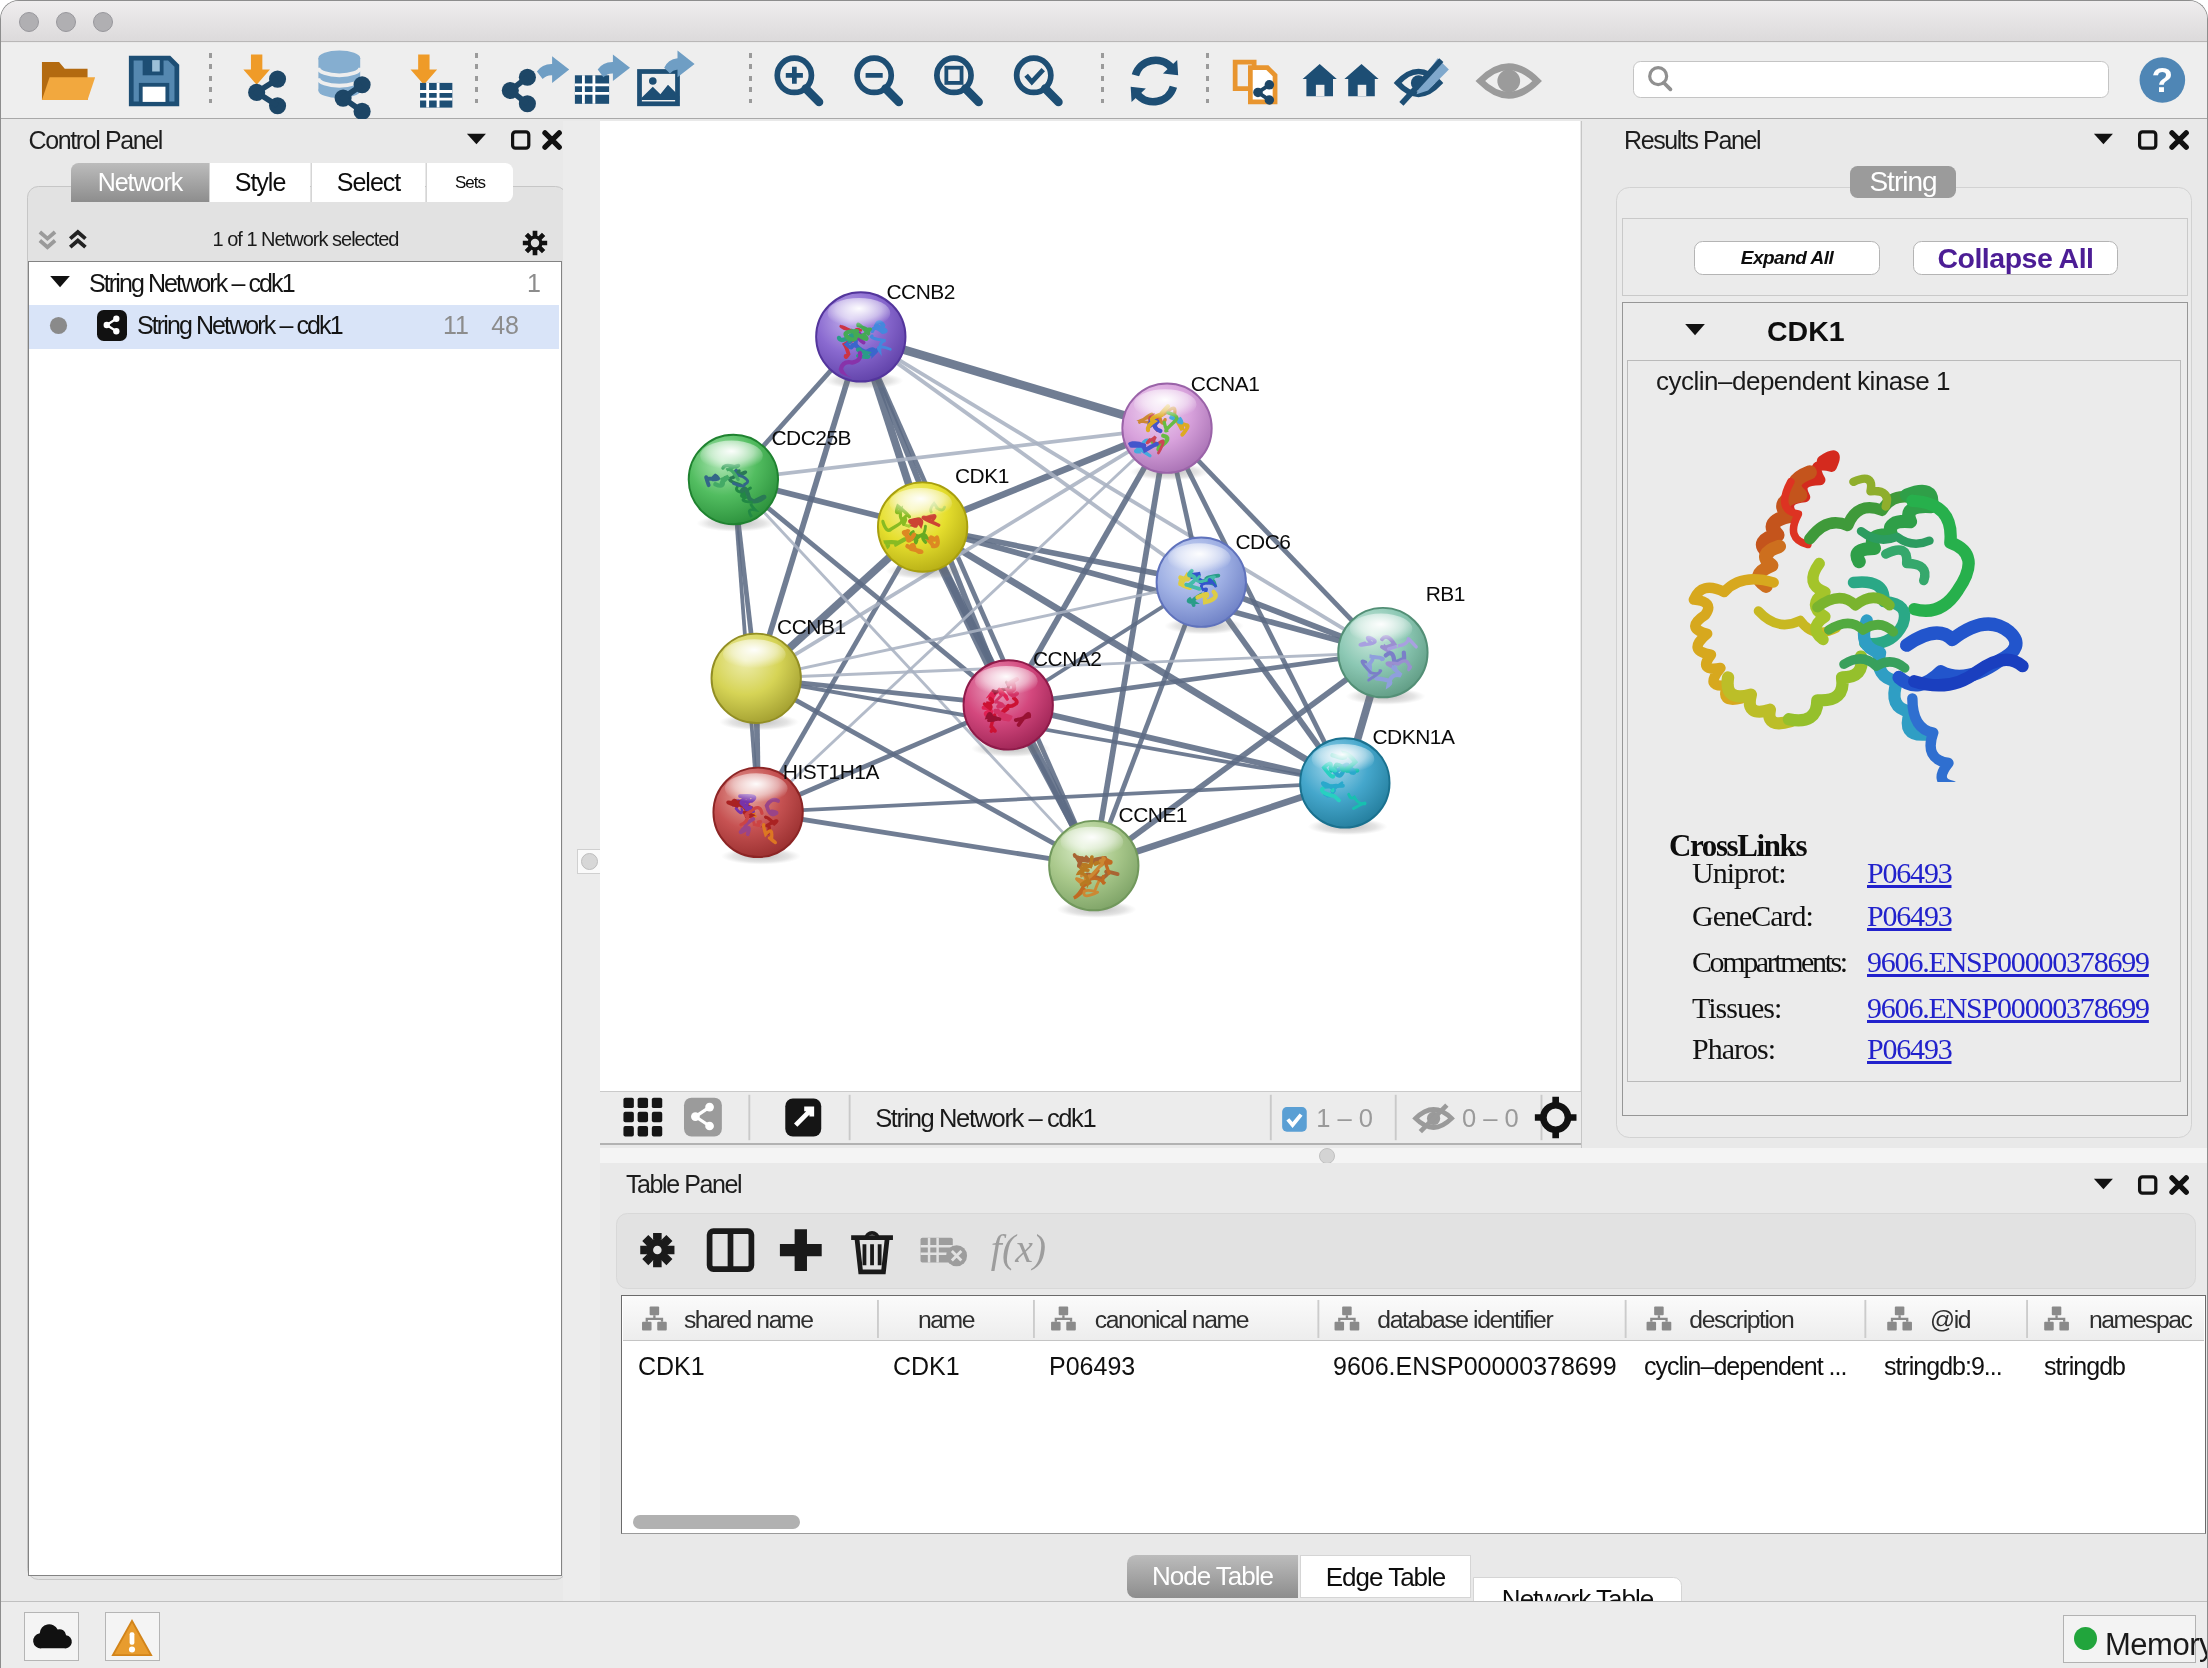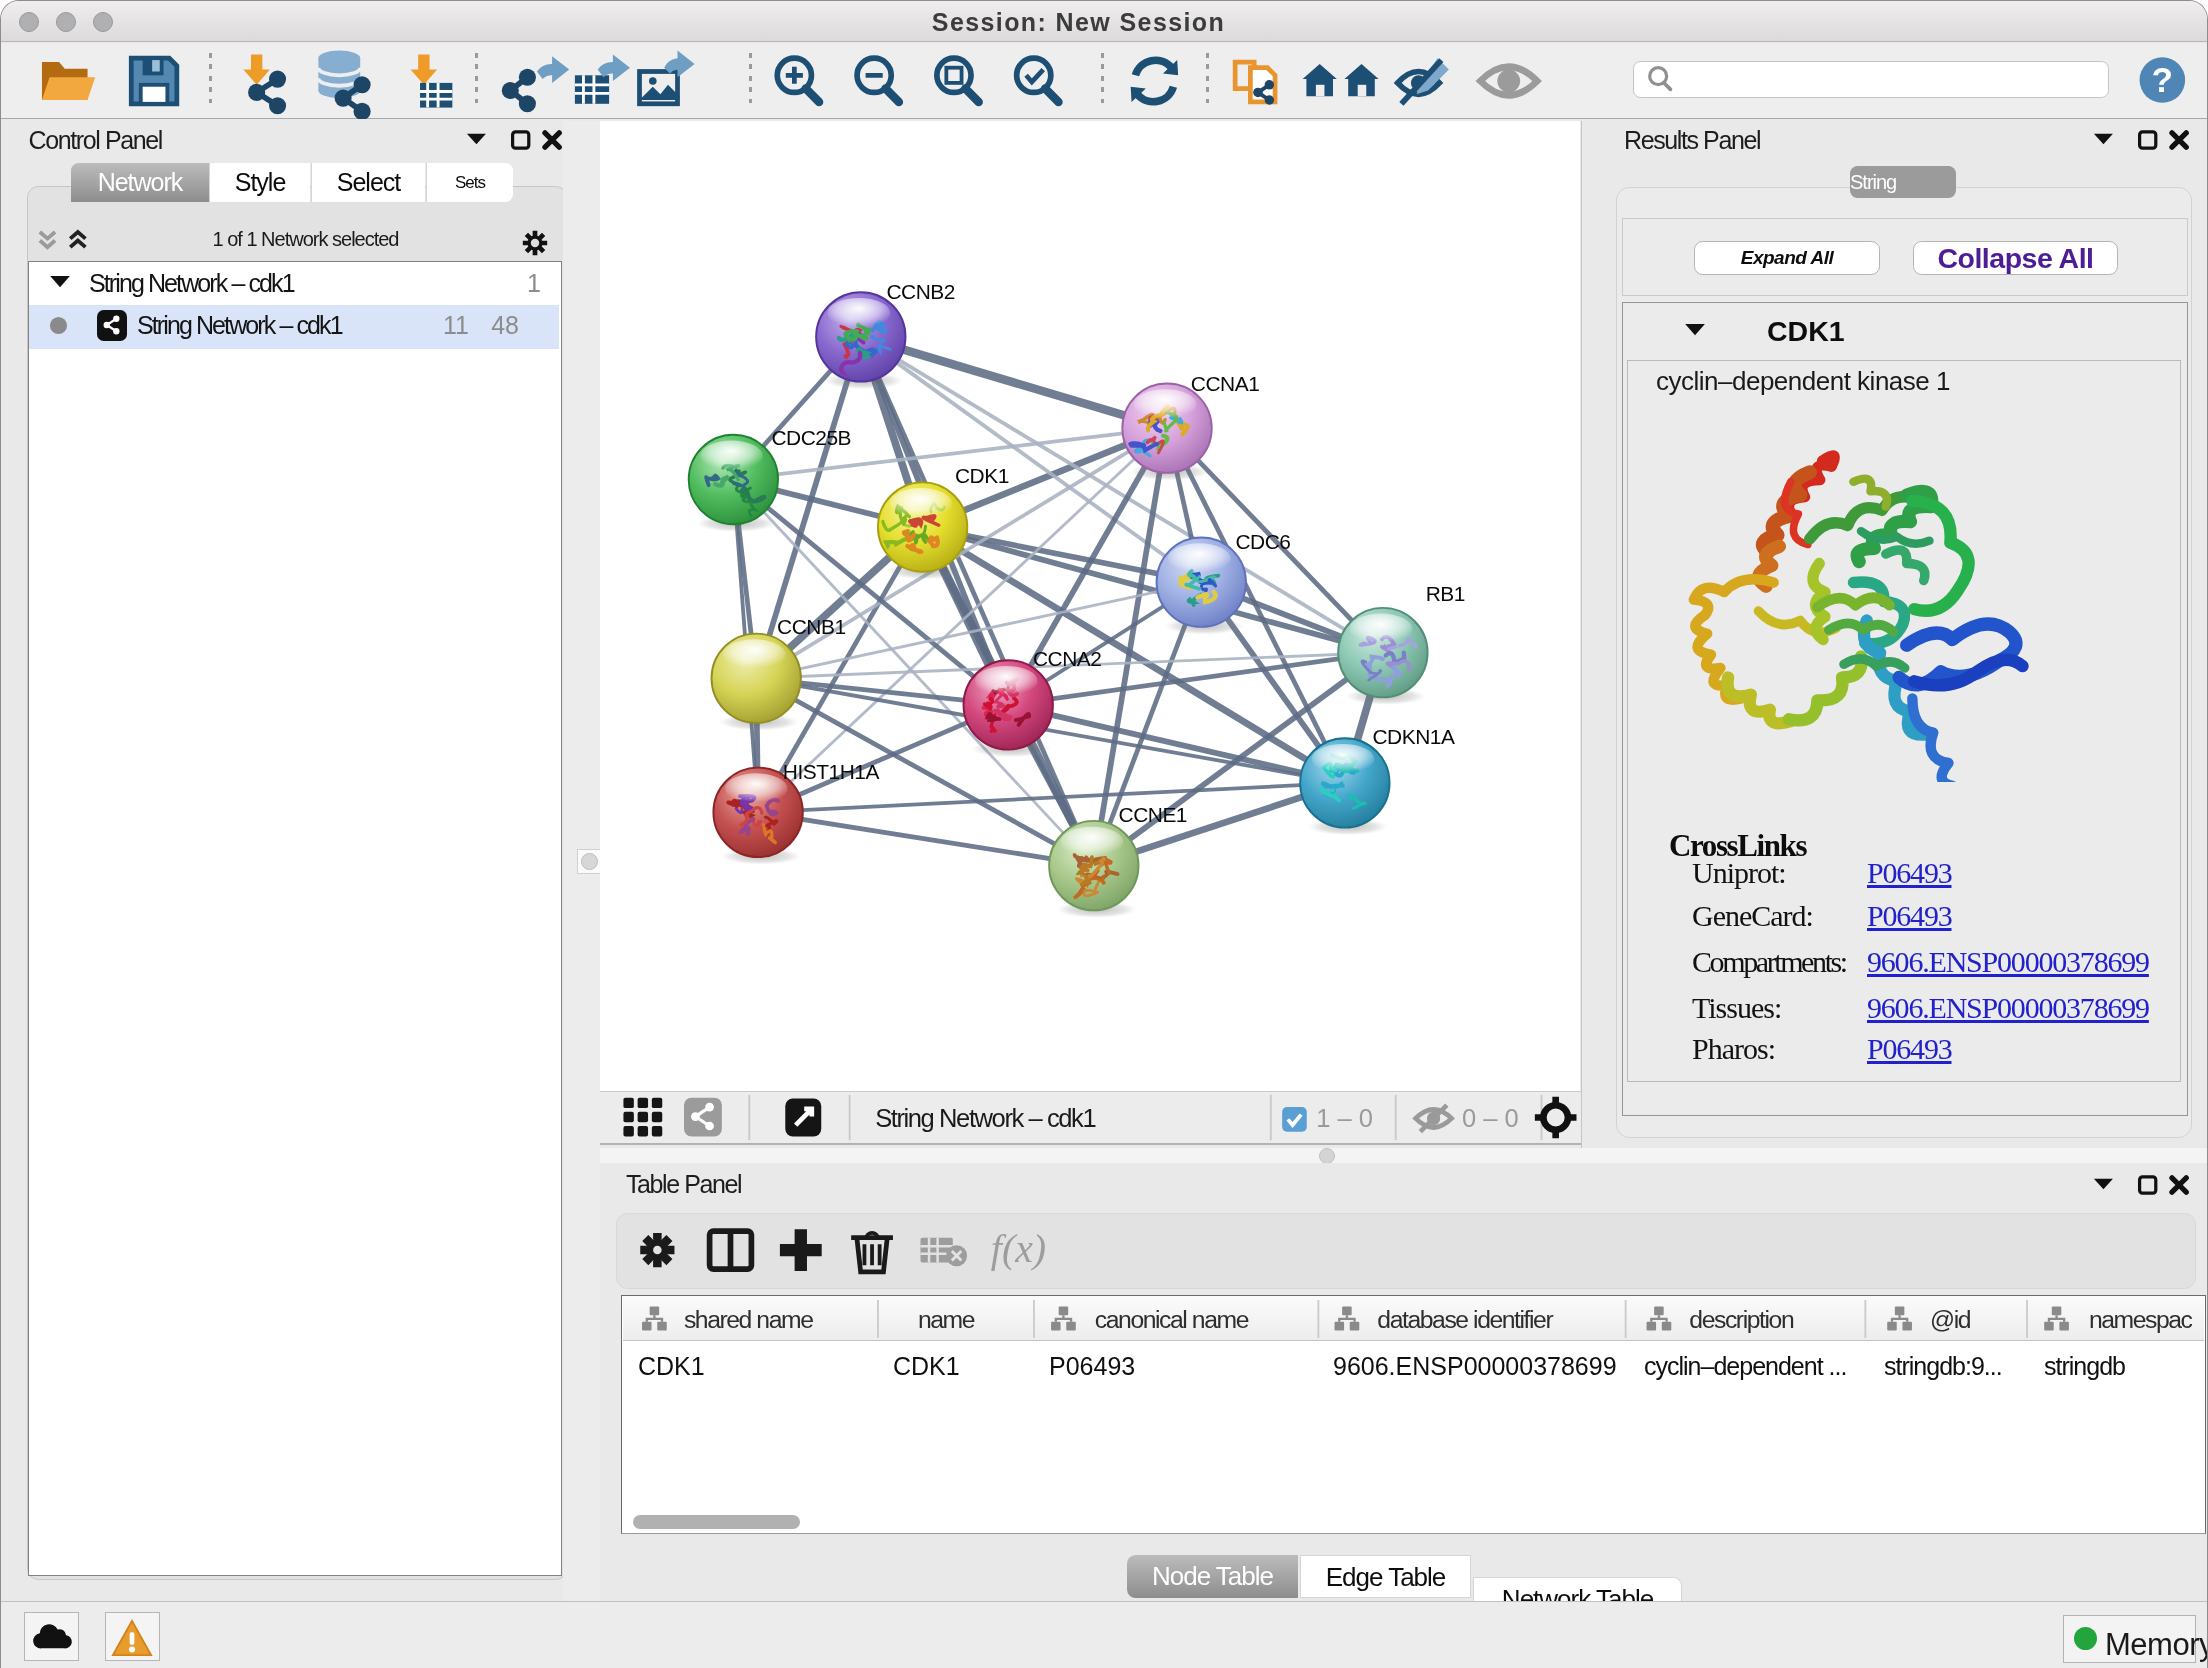--- a/index.html
+++ b/index.html
@@ -22,21 +22,20 @@
                border:1.9px solid #c4c4c4; border-radius:7.6px; }
   .serif { font-family:"Liberation Serif", serif; }
 </style>
 </head>
 <body>
 <div id="win">
   <div id="titlebar">
     <div class="tl" style="left:18px;"></div>
     <div class="tl" style="left:55px;"></div>
     <div class="tl" style="left:92px;"></div>
-    <div id="title">Session: New Session</div>
   </div>
 
   <div id="toolbar">
     <div class="tsep" style="left:208px;"></div>
     <div class="tsep" style="left:474px;"></div>
     <div class="tsep" style="left:748px;"></div>
     <div class="tsep" style="left:1100px;"></div>
     <div class="tsep" style="left:1205px;"></div>
     <svg class="abs" style="left:0;top:0;" width="2208" height="76" viewBox="0 0 2322 80">
 
@@ -603,21 +602,21 @@
   <div class="abs" style="left:1585px;top:621px;width:18px;height:18px;border-radius:50%;background:#d7d7d7;border:1px solid #bdbdbd;"></div>
 
   <div class="abs" style="left:1580px;top:120px;width:627px;height:1027px;background:#e9e9e9;border-left:1.9px solid #c6c6c6;"></div>
   <div class="abs" style="left:1623px;top:125px;font-size:25px;letter-spacing:-1.4px;color:#1d1d1d;">Results Panel</div>
   <svg class="abs" style="left:2091px;top:129px;" width="99" height="21" viewBox="0 0 104 22">
     <path d="M2,4 L22,4 L12,15 Z" fill="#111111"></path>
     <rect x="50" y="2" width="17" height="17" rx="3" fill="none" stroke="#111111" stroke-width="3.4"></rect>
     <path d="M84,3 L99,18 M99,3 L84,18" stroke="#111111" stroke-width="5.5" stroke-linecap="round"></path>
   </svg>
   <div class="abs" style="left:1615px;top:186px;width:576px;height:951px;background:#ebebeb;border:1.9px solid #d2d2d2;border-radius:13.3px;"></div>
-  <div class="abs" style="left:1849px;top:165px;width:106px;height:32px;background:#9b9b9b;border-radius:7.6px;color:#ffffff;font-size:20px;letter-spacing:-1px;text-align:left;line-height:32px;">String</div>
+  <div class="abs" style="left:1849px;top:165px;width:106px;height:32px;background:#9b9b9b;border-radius:7.6px;color:#ffffff;font-size:28px;letter-spacing:-1px;text-align:center;line-height:32px;">String</div>
   <div class="abs" style="left:1621px;top:217px;width:566px;height:78px;border:1.9px solid #c9c9c9;"></div>
   <div class="abs" style="left:1693px;top:240px;width:186px;height:34px;background:#ffffff;border:1.9px solid #b4b4b4;border-radius:8.6px;font-size:19px;letter-spacing:-0.5px;font-weight:600;color:#0d0d0d;text-align:center;line-height:32px;font-style:italic;">Expand All</div>
   <div class="abs" style="left:1912px;top:240px;width:205px;height:34px;background:#ffffff;border:1.9px solid #b4b4b4;border-radius:8.6px;font-size:28.5px;letter-spacing:-0.5px;font-weight:600;color:#4c1d95;text-align:center;line-height:32px;">Collapse All</div>
   <div class="abs" style="left:1621px;top:301px;width:566px;height:814px;border:1.9px solid #969696;background:#ebebeb;"></div>
   <svg class="abs" style="left:1683px;top:321px;" width="23" height="15" viewBox="0 0 24 16">
     <path d="M1,2 L22,2 L11.5,14 Z" fill="#111111"></path>
   </svg>
   <div class="abs" style="left:1766px;top:314px;font-size:28.5px;font-weight:bold;color:#0d0d0d;">CDK1</div>
   <div class="abs" style="left:1626px;top:359px;width:554px;height:722px;border:1.9px solid #bababa;background:#ebebeb;"></div>
   <div class="abs" style="left:1655px;top:365px;font-size:26px;letter-spacing:-0.5px;color:#1a1a1a;">cyclin–dependent kinase 1</div>

